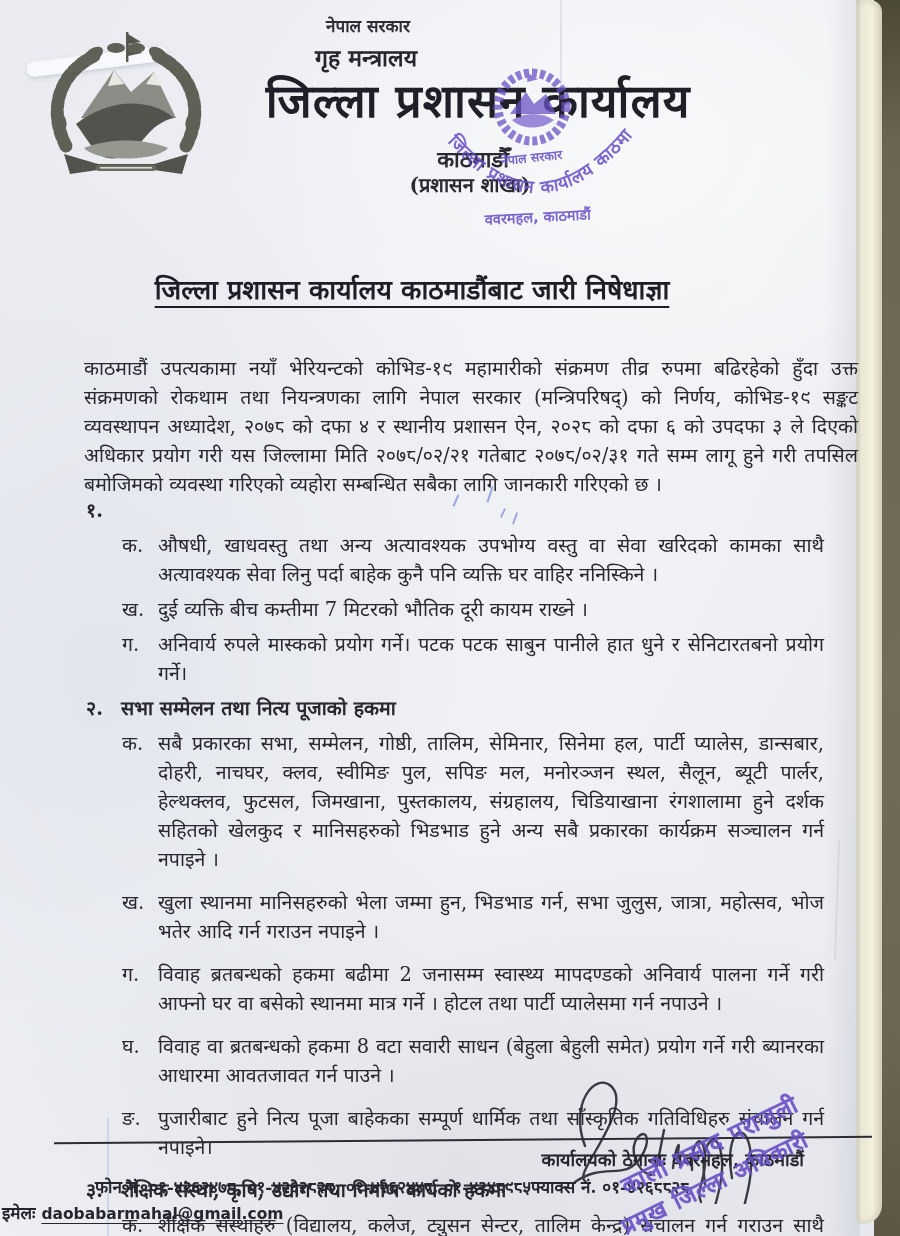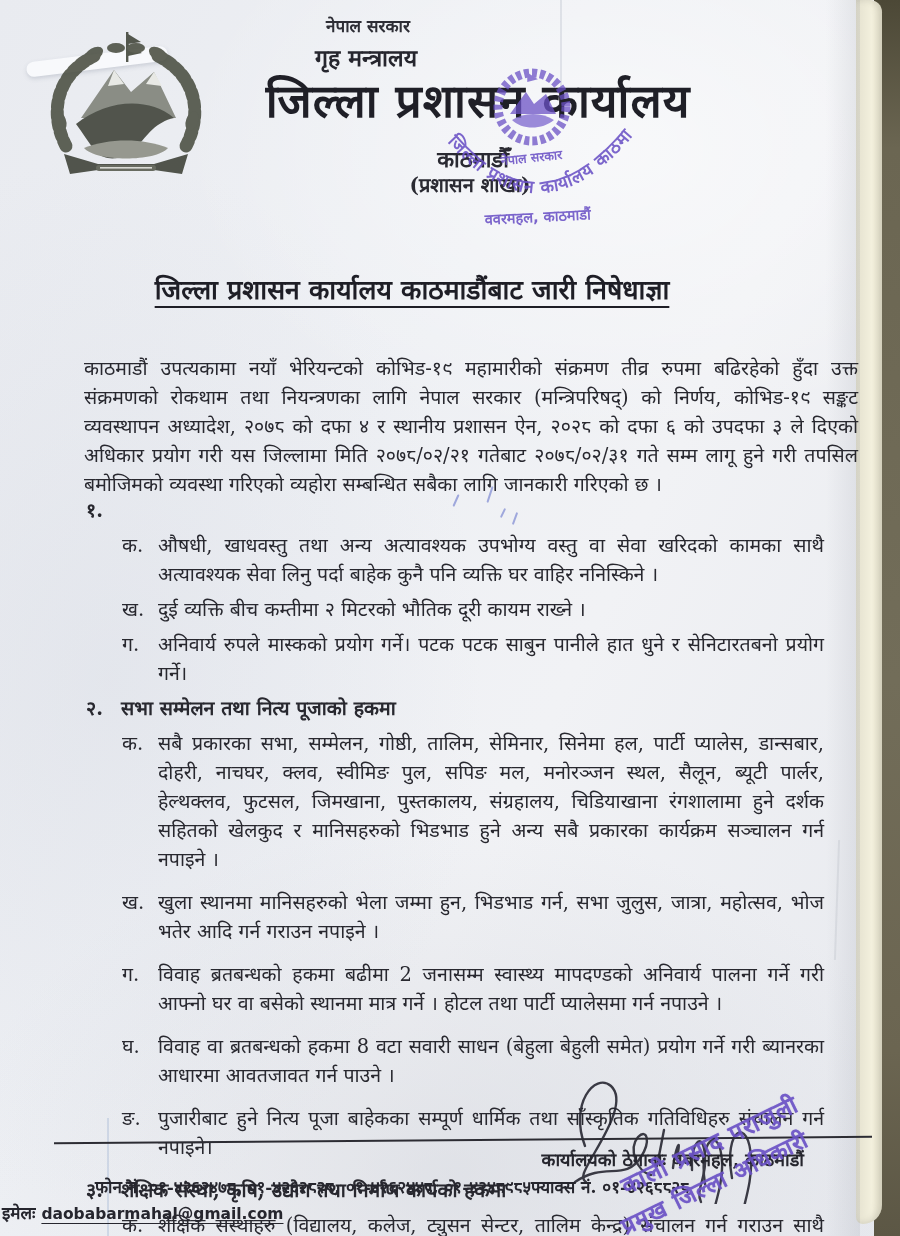--- a/index.html
+++ b/index.html
@@ -152,21 +152,21 @@
     <div class="sec g1">
       <div class="sec-head">
         <span class="num">१.</span>
       </div>
       <div class="item">
         <span class="lbl">क.</span>
         <span class="txt">औषधी, खाधवस्तु तथा अन्य अत्यावश्यक उपभोग्य वस्तु वा सेवा खरिदको कामका साथै अत्यावश्यक सेवा लिनु पर्दा बाहेक कुनै पनि व्यक्ति घर वाहिर ननिस्किने ।</span>
       </div>
       <div class="item">
         <span class="lbl">ख.</span>
-        <span class="txt">दुई व्यक्ति बीच कम्तीमा २ मिटरको भौतिक दूरी कायम राख्ने ।</span>
+        <span class="txt">दुई व्यक्ति बीच कम्तीमा 7 मिटरको भौतिक दूरी कायम राख्ने ।</span>
       </div>
       <div class="item">
         <span class="lbl">ग.</span>
         <span class="txt">अनिवार्य रुपले मास्कको प्रयोग गर्ने। पटक पटक साबुन पानीले हात धुने र सेनिटारतबनो प्रयोग गर्ने।</span>
       </div>
     </div>
 
     <div class="sec g2">
       <div class="sec-head">
         <span class="num">२.</span>

